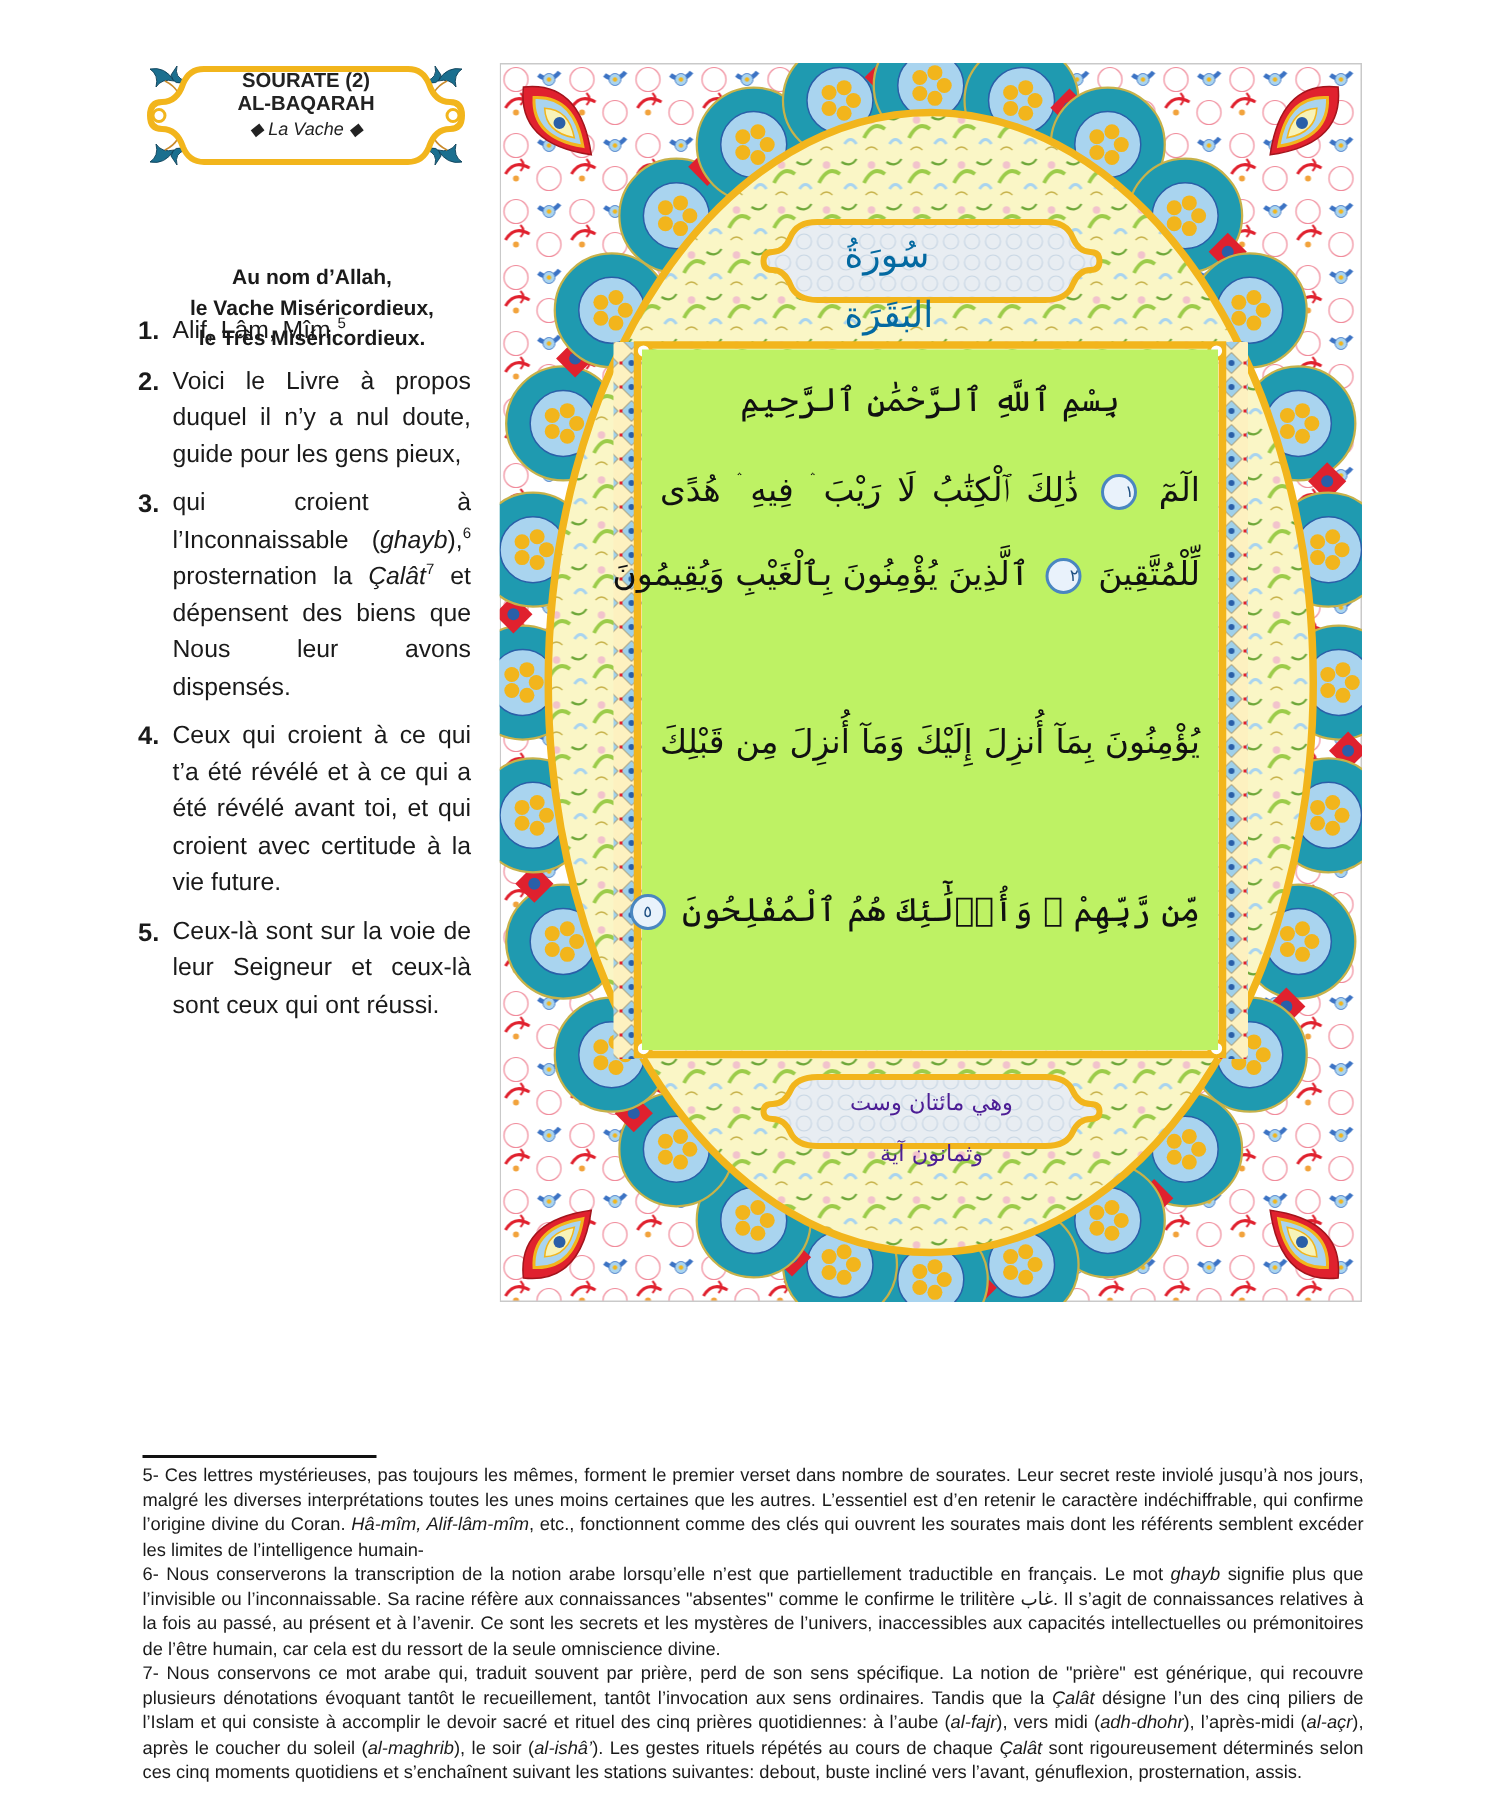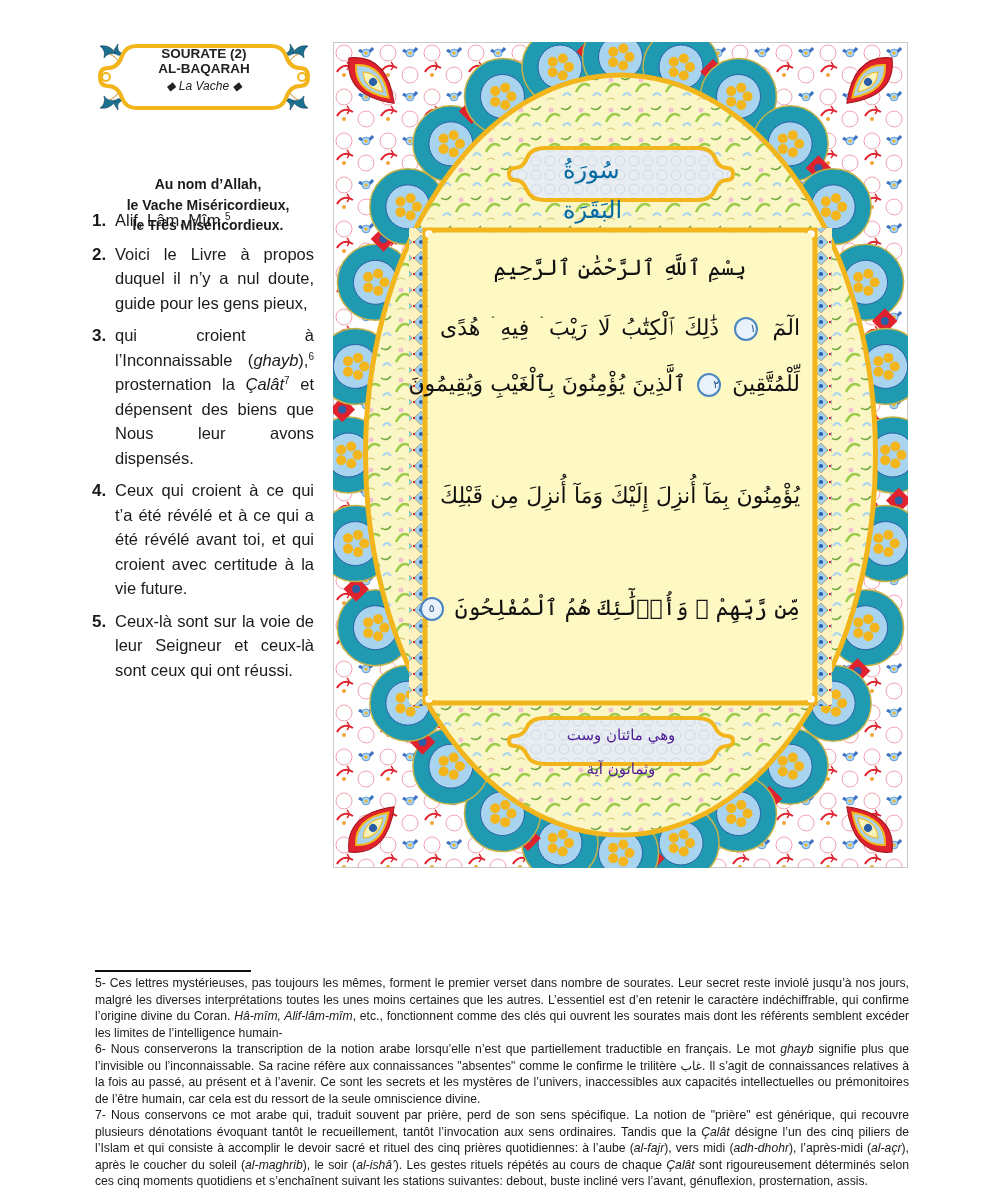--- a/index.html
+++ b/index.html
@@ -22,21 +22,21 @@
   .vtext { flex:1; font-size:16.5px; line-height:24.5px; text-align:justify; }
   .vtext sup { font-size:10px; vertical-align:super; line-height:0; }
 
   
   .ornament { position:absolute; left:333px; top:42px; width:575px; height:826px; background:#fff; overflow:hidden; }
   .ornament svg.bg { position:absolute; left:0; top:0; }
   .surah-cart { position:absolute; left:230px; top:108px; width:116px; height:40px; text-align:left;
                 font-family:"DejaVu Serif", serif; font-size:24px; line-height:40px; color:#0369a1; direction:rtl; }
   .count-cart { position:absolute; left:222px; top:676px; width:132px; height:34px; text-align:center;
                 font-family:"DejaVu Serif", serif; font-size:15px; line-height:34px; color:#4c1d95; direction:rtl; }
-  .panel { position:absolute; left:95px; top:191px; width:384px; height:467px; background:#fef9c3; }
+  .panel { position:absolute; left:95px; top:191px; width:384px; height:467px; background:#bef264; }
   .ar-line { position:absolute; left:12px; width:360px; text-align:justify; text-align-last:justify;
              direction:rtl; font-family:"DejaVu Serif", serif; font-size:22px; line-height:30px; color:#111; white-space:nowrap; }
   .ar-line.center { text-align:center; text-align-last:center; }
   .ayah-marker { display:inline-block; width:20px; height:20px; border-radius:50%; border:2px solid #4a86c0;
                  background:#e9f2fb; color:#1e4f82; font-size:11px; line-height:20px; text-align:center;
                  vertical-align:middle; margin:0 4px; font-family:"DejaVu Sans", sans-serif; }
 
   
   .rule { position:absolute; left:95px; top:970px; width:156px; height:2px; background:#111; }
   .footnotes { position:absolute; left:95px; top:975px; width:814px; font-size:12.2px; line-height:16.5px; text-align:justify; color:#1a1a1a; }

